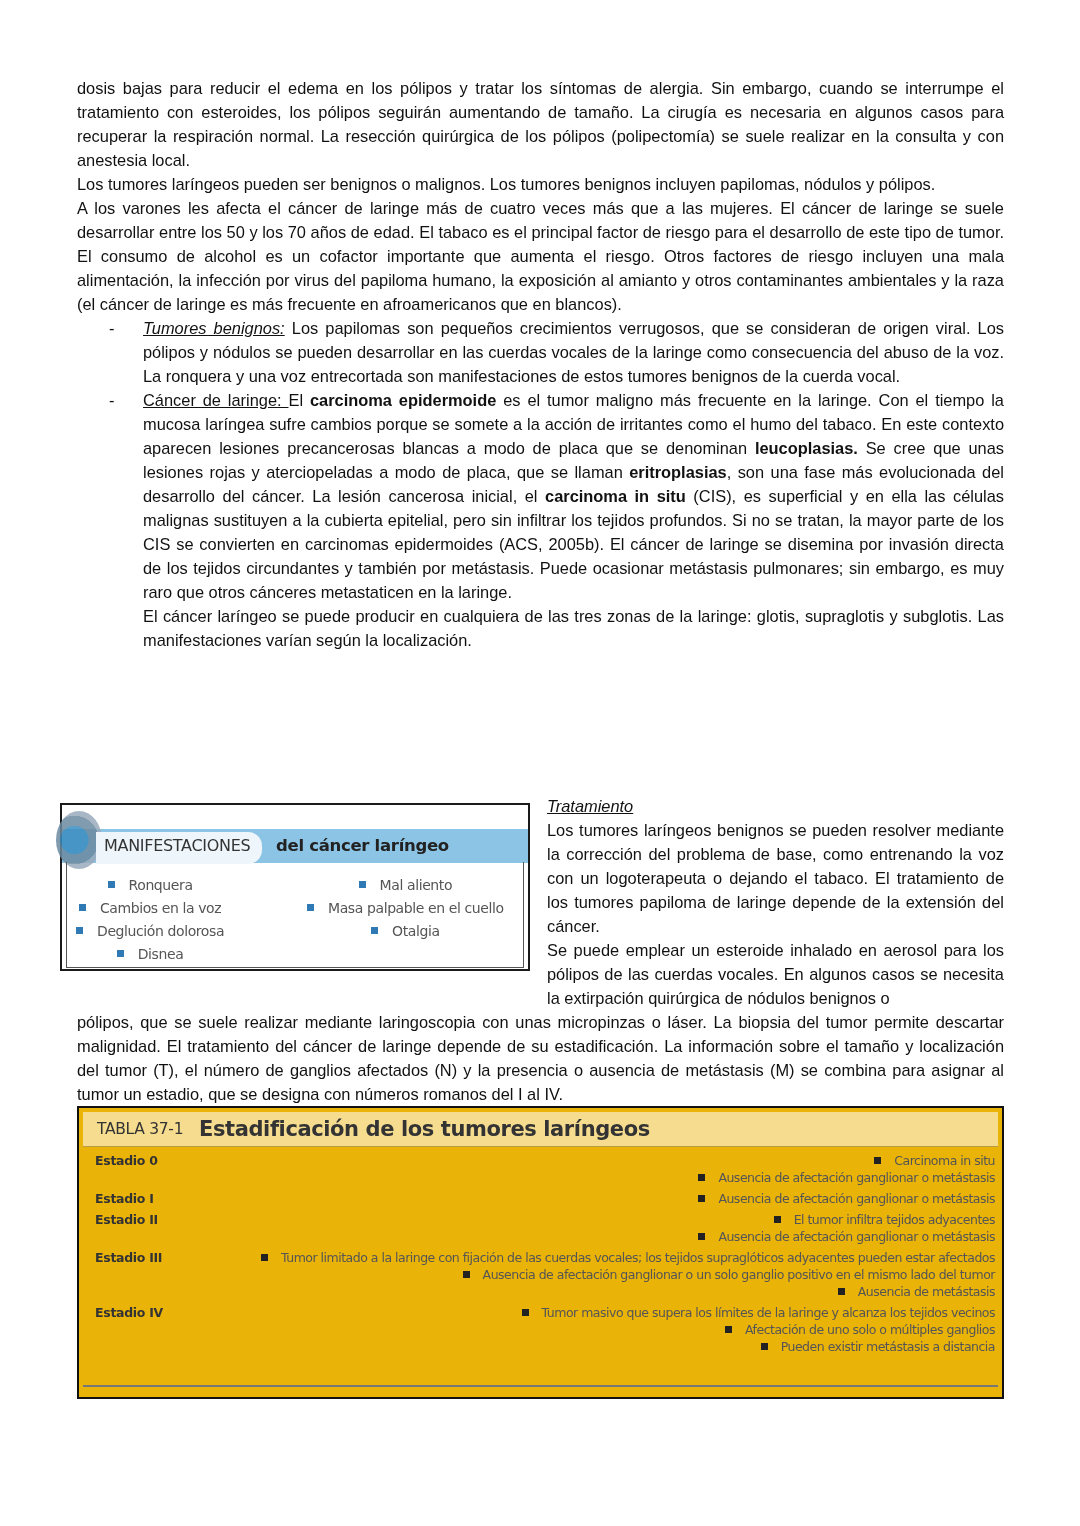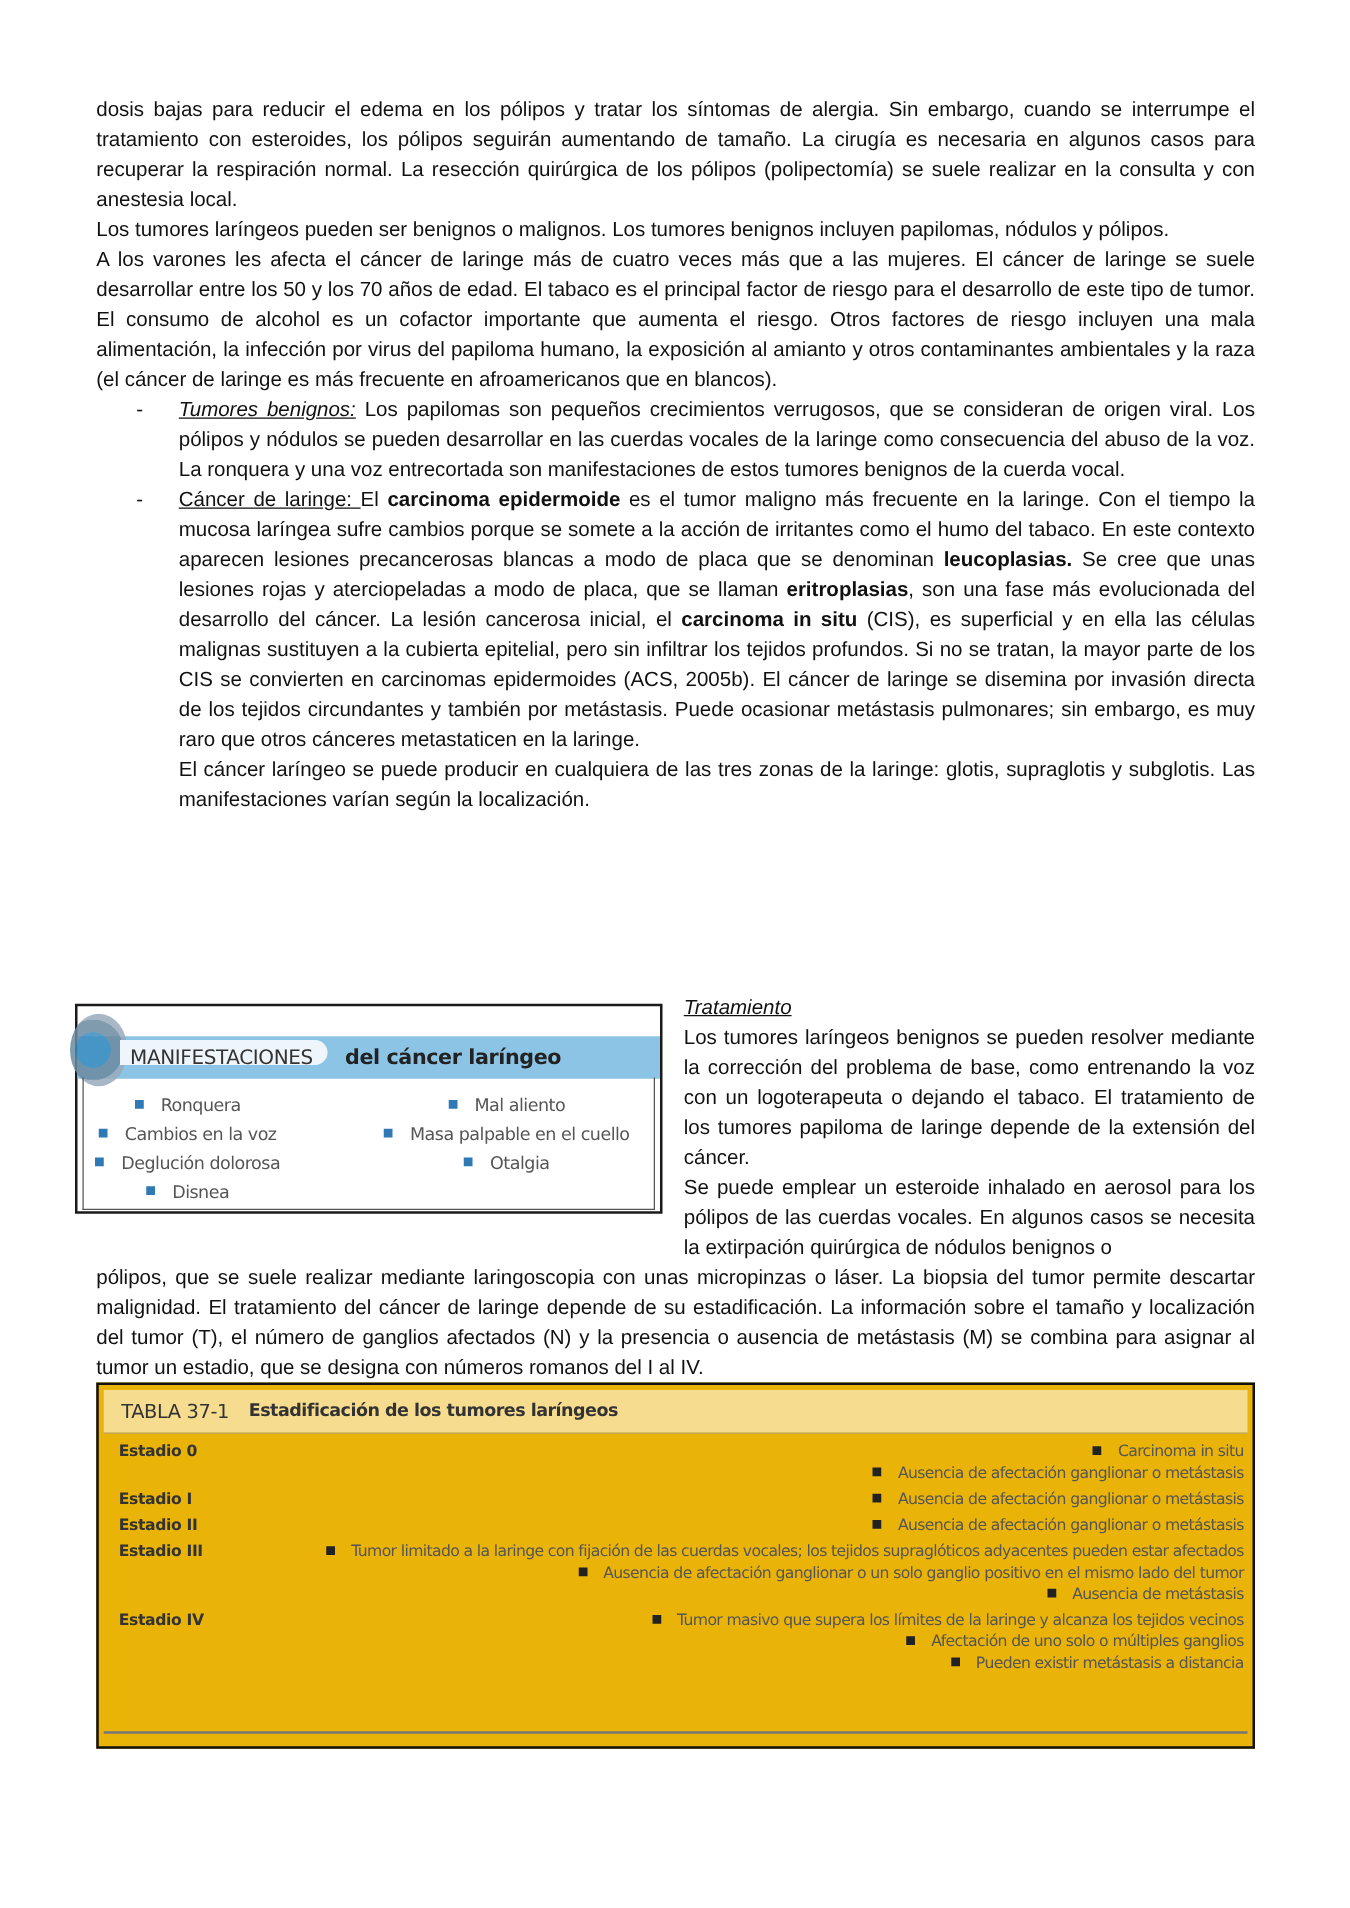--- a/index.html
+++ b/index.html
@@ -13,37 +13,37 @@
   .u { text-decoration: underline; }
   .ind { padding-left: 66px; }
   b { font-weight: bold; }
 
   
   .manif { position: absolute; left: 60px; top: 803px; width: 470px; height: 168px;
            border: 2px solid #1a1a1a; box-sizing: border-box; background: #fff; }
   .manif .gear { position: absolute; left: -6px; top: 6px; width: 46px; height: 58px;
                  border-radius: 50%; background: radial-gradient(circle at 40% 50%, #3a8dc0 0 35%, #6b8aa0 36% 60%, #9ab 61%); opacity: .85; }
   .manif .band { position: absolute; left: 0; top: 24px; width: 466px; height: 34px; background: #8cc4e6; }
-  .manif .pill { position: absolute; left: 34px; top: 27px; height: 20px; padding: 0 12px 0 8px;
+  .manif .pill { position: absolute; left: 34px; top: 27px; height: 32px; padding: 0 12px 0 8px;
                  background: #eef6fb; border-radius: 0 14px 14px 0; font-size: 16px; line-height: 28px; color: #333;
                  font-family: "DejaVu Sans", sans-serif; letter-spacing: -0.3px; }
   .manif .sub { position: absolute; left: 214px; top: 27px; font-size: 16.5px; line-height: 28px; font-weight: bold; color: #222;
                 font-family: "DejaVu Sans", sans-serif; letter-spacing: -0.3px; }
   .manif .inner { position: absolute; left: 4px; top: 57px; width: 458px; height: 106px; border: 1.5px solid #555; border-top: none; box-sizing: border-box; }
   .manif ul { list-style: none; margin: 0; padding: 0; position: absolute; top: 69px; text-align: center; }
   .manif li { font-size: 14px; line-height: 23px; color: #555; font-family: "DejaVu Sans", sans-serif; letter-spacing: -0.4px; white-space: nowrap; }
   .manif li .sq { display: inline-block; width: 7px; height: 7px; background: #2f79b5; margin-right: 14px; vertical-align: 2px; }
 
   .trat { position: absolute; left: 547px; top: 794px; width: 457px; }
 
   
   .tabla { position: absolute; left: 77px; top: 1106px; width: 927px; height: 293px; border: 2px solid #111; box-sizing: border-box; background: #eab308; }
   .tabla .head { position: absolute; left: 4px; top: 4px; width: 915px; height: 34px; background: #f6dc8f; border-bottom: 1.5px solid #b89b45; }
   .tabla .tnum { position: absolute; left: 14px; top: 0; font-size: 15.5px; line-height: 34px; color: #333; font-family: "DejaVu Sans", sans-serif; letter-spacing: -0.3px; }
-  .tabla .ttitle { position: absolute; left: 116px; top: 0; font-size: 14px; line-height: 34px; font-weight: bold; color: #333; font-family: "DejaVu Sans", sans-serif; letter-spacing: -0.4px; }
+  .tabla .ttitle { position: absolute; left: 116px; top: 0; font-size: 21px; line-height: 34px; font-weight: bold; color: #333; font-family: "DejaVu Sans", sans-serif; letter-spacing: -0.4px; }
   .tabla .rows { position: absolute; left: 16px; top: 44px; width: 900px; }
   .tabla .row { position: relative; margin-bottom: 4px; text-align: right; }
   .tabla .stage { position: absolute; left: 0; top: 0; font-size: 12.5px; line-height: 17px; font-weight: bold; color: #333; font-family: "DejaVu Sans", sans-serif; letter-spacing: -0.3px; }
   .tabla .items { margin-left: 145px; }
   .tabla .it { font-size: 12.5px; line-height: 17px; color: #555; font-family: "DejaVu Sans", sans-serif; letter-spacing: -0.5px; white-space: nowrap; }
   .tabla .it .sq { display: inline-block; width: 7px; height: 7px; background: #222; margin-right: 13px; vertical-align: 1px; }
   .tabla .foot { position: absolute; left: 4px; bottom: 10px; width: 915px; height: 2px; background: #777; }
 </style>
 </head>
 <body>
@@ -107,20 +107,21 @@
     </div>
     <div class="row">
       <div class="stage">Estadio I</div>
       <div class="items">
         <div class="it"><span class="sq"></span><span>Ausencia de afectación ganglionar o metástasis</span></div>
       </div>
     </div>
     <div class="row">
       <div class="stage">Estadio II</div>
       <div class="items">
+        <div class="it"><span class="sq"></span><span>El tumor infiltra tejidos adyacentes</span></div>
         <div class="it"><span class="sq"></span><span>Ausencia de afectación ganglionar o metástasis</span></div>
       </div>
     </div>
     <div class="row">
       <div class="stage">Estadio III</div>
       <div class="items">
         <div class="it"><span class="sq"></span><span>Tumor limitado a la laringe con fijación de las cuerdas vocales; los tejidos supraglóticos adyacentes pueden estar afectados</span></div>
         <div class="it"><span class="sq"></span><span>Ausencia de afectación ganglionar o un solo ganglio positivo en el mismo lado del tumor</span></div>
         <div class="it"><span class="sq"></span><span>Ausencia de metástasis</span></div>
       </div>

